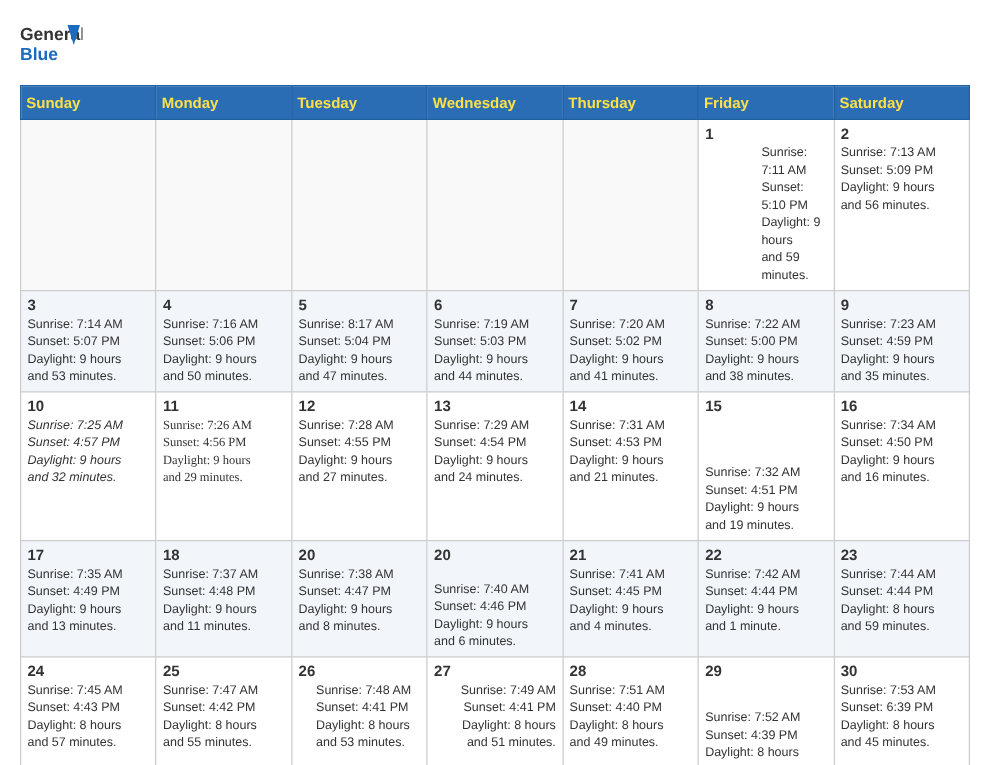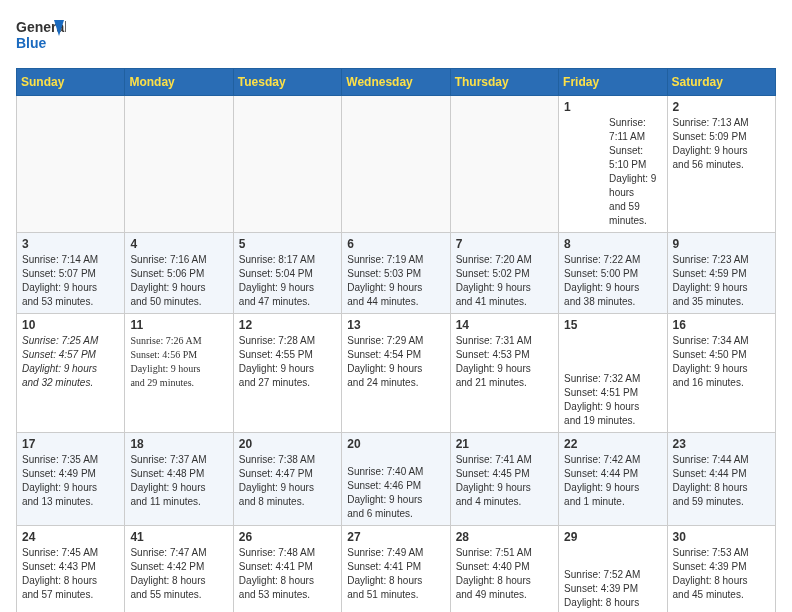--- a/index.html
+++ b/index.html
@@ -285,36 +285,36 @@
         </tr>
         <tr>
           <td>
             <span class="day-num">24</span>
             <div class="day-info" style="white-space: pre-line;">Sunrise: 7:45 AM
 Sunset: 4:43 PM
 Daylight: 8 hours
 and 57 minutes.</div>
           </td>
           <td>
-            <span class="day-num">41</span>
+            <span class="day-num">25</span>
             <div class="day-info" style="white-space: pre-line;">Sunrise: 7:47 AM
 Sunset: 4:42 PM
 Daylight: 8 hours
 and 55 minutes.</div>
           </td>
           <td>
             <span class="day-num">26</span>
-            <div class="day-info" style="white-space: pre-line;">Sunrise: 7:48 AM
+            <div class="day-info" style="white-space: pre-line; margin-left: 14px;">Sunrise: 7:48 AM
 Sunset: 4:41 PM
 Daylight: 8 hours
 and 53 minutes.</div>
           </td>
           <td>
             <span class="day-num">27</span>
-            <div class="day-info" style="white-space: pre-line;">Sunrise: 7:49 AM
+            <div class="day-info" style="white-space: pre-line; text-align: right;">Sunrise: 7:49 AM
 Sunset: 4:41 PM
 Daylight: 8 hours
 and 51 minutes.</div>
           </td>
           <td>
             <span class="day-num">28</span>
             <div class="day-info" style="white-space: pre-line;">Sunrise: 7:51 AM
 Sunset: 4:40 PM
 Daylight: 8 hours
 and 49 minutes.</div>
@@ -322,20 +322,20 @@
           <td>
             <span class="day-num">29</span>
             <div class="day-info" style="white-space: pre-line; margin-top: 24px;">Sunrise: 7:52 AM
 Sunset: 4:39 PM
 Daylight: 8 hours
 and 47 minutes.</div>
           </td>
           <td>
             <span class="day-num">30</span>
             <div class="day-info" style="white-space: pre-line;">Sunrise: 7:53 AM
-Sunset: 4:39 PM
+Sunset: 6:39 PM
 Daylight: 8 hours
 and 45 minutes.</div>
           </td>
         </tr>
       </tbody>
   </table>
 </div>
 
 </body></html>

